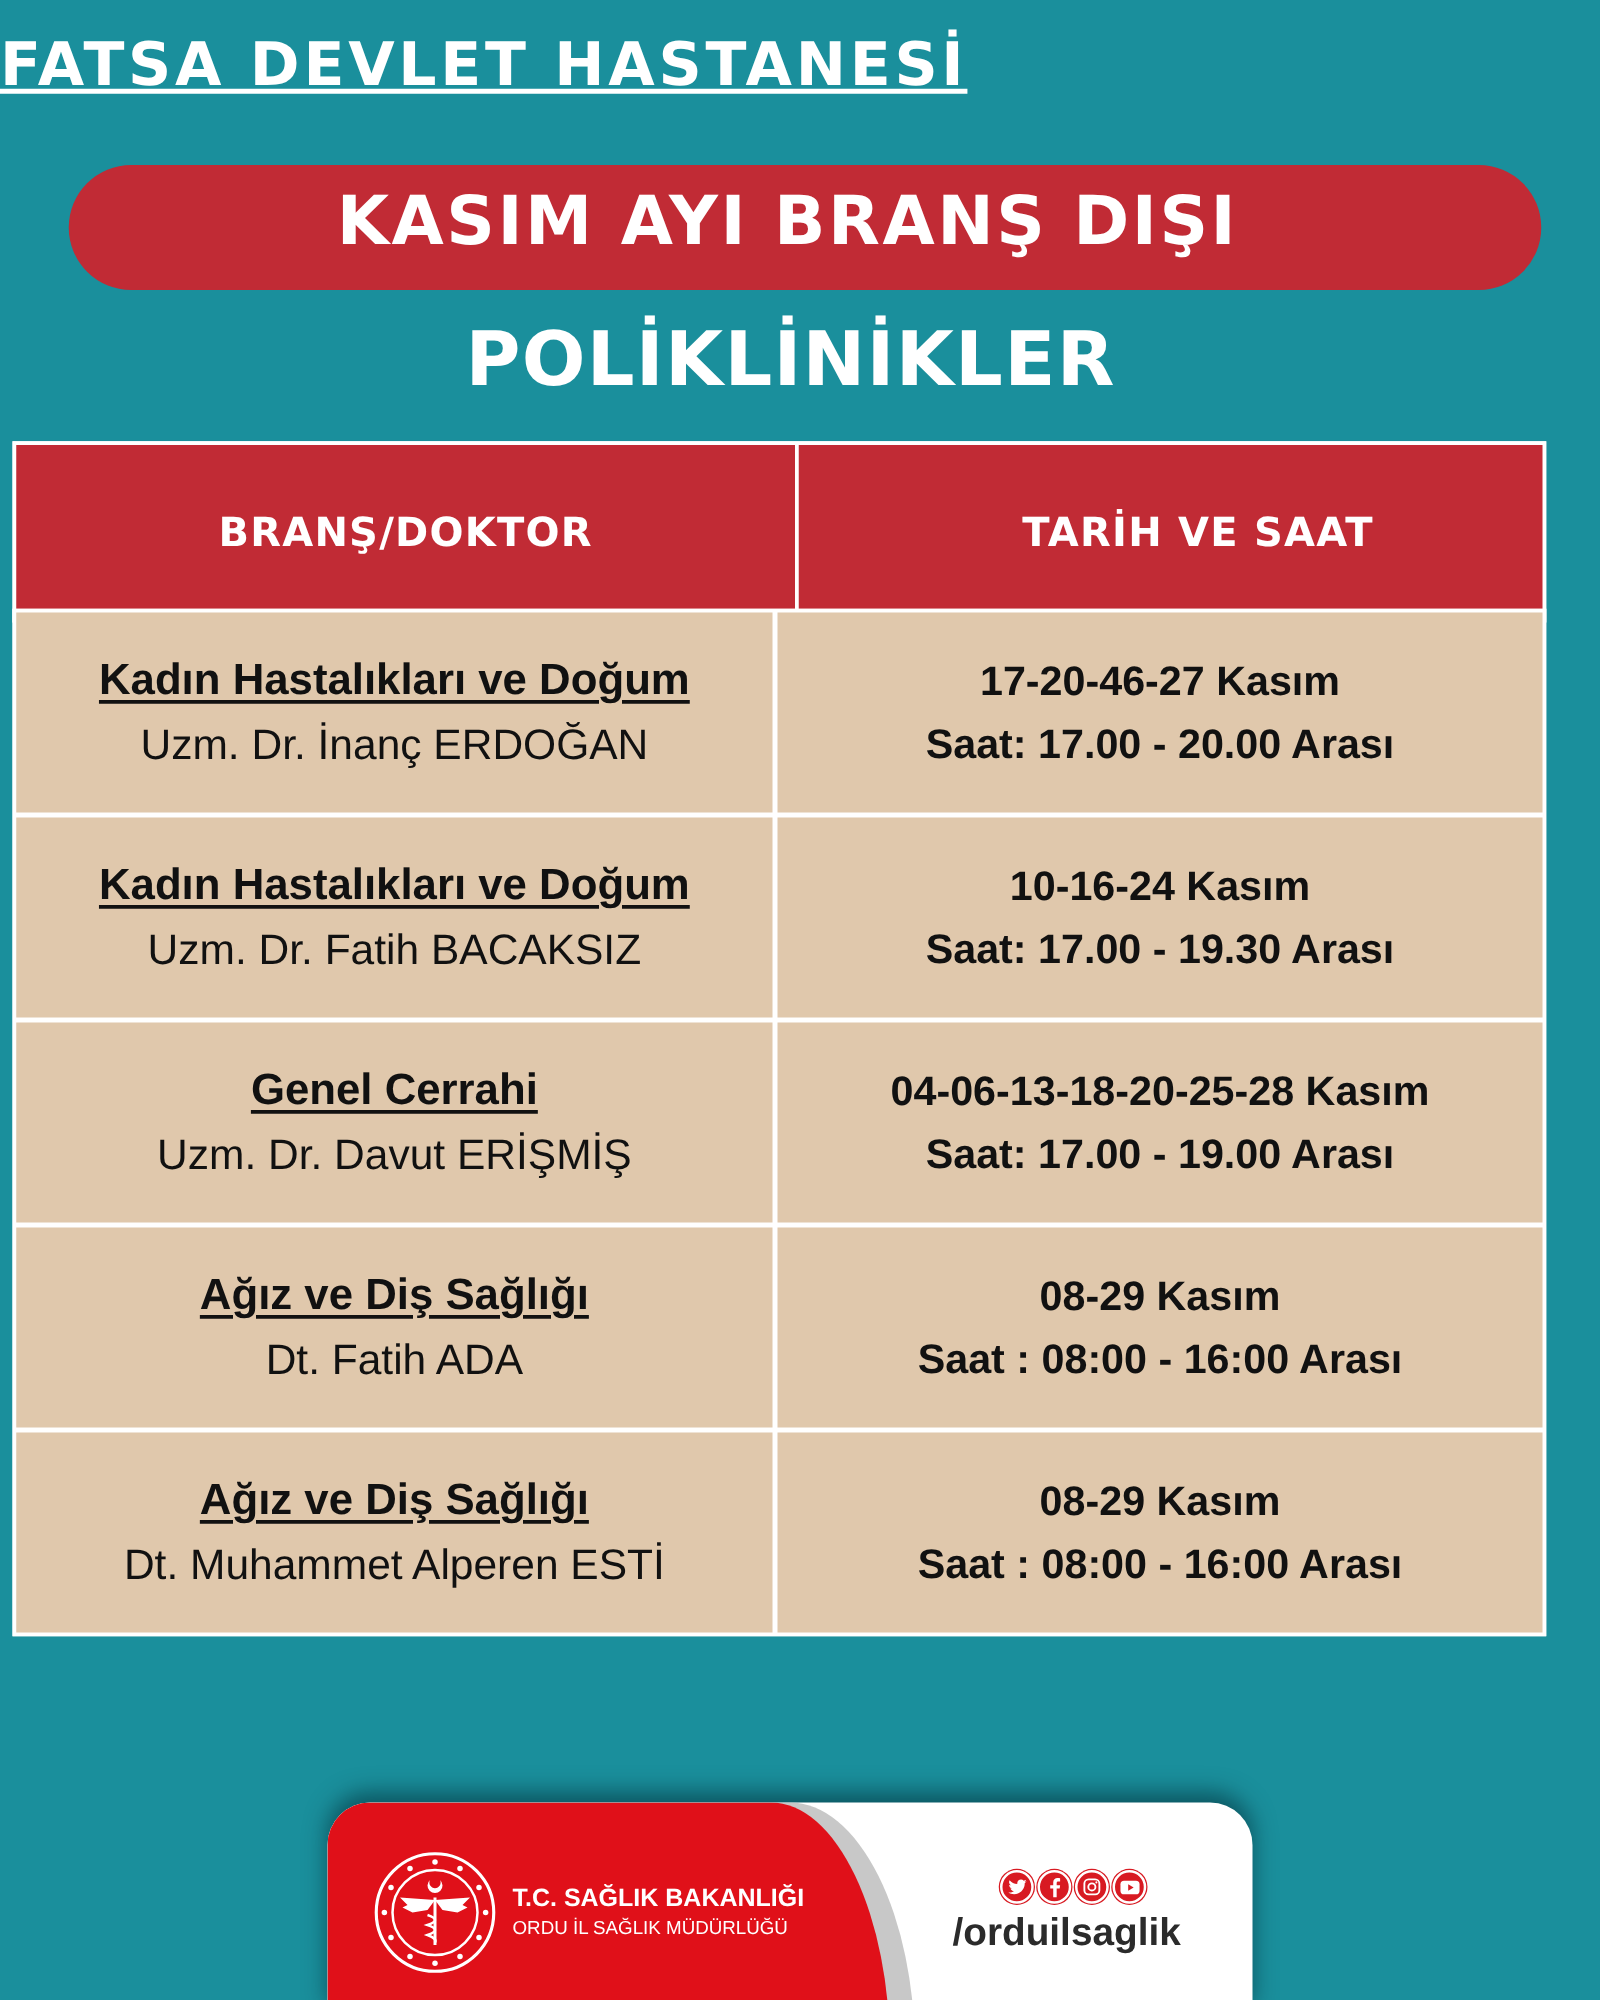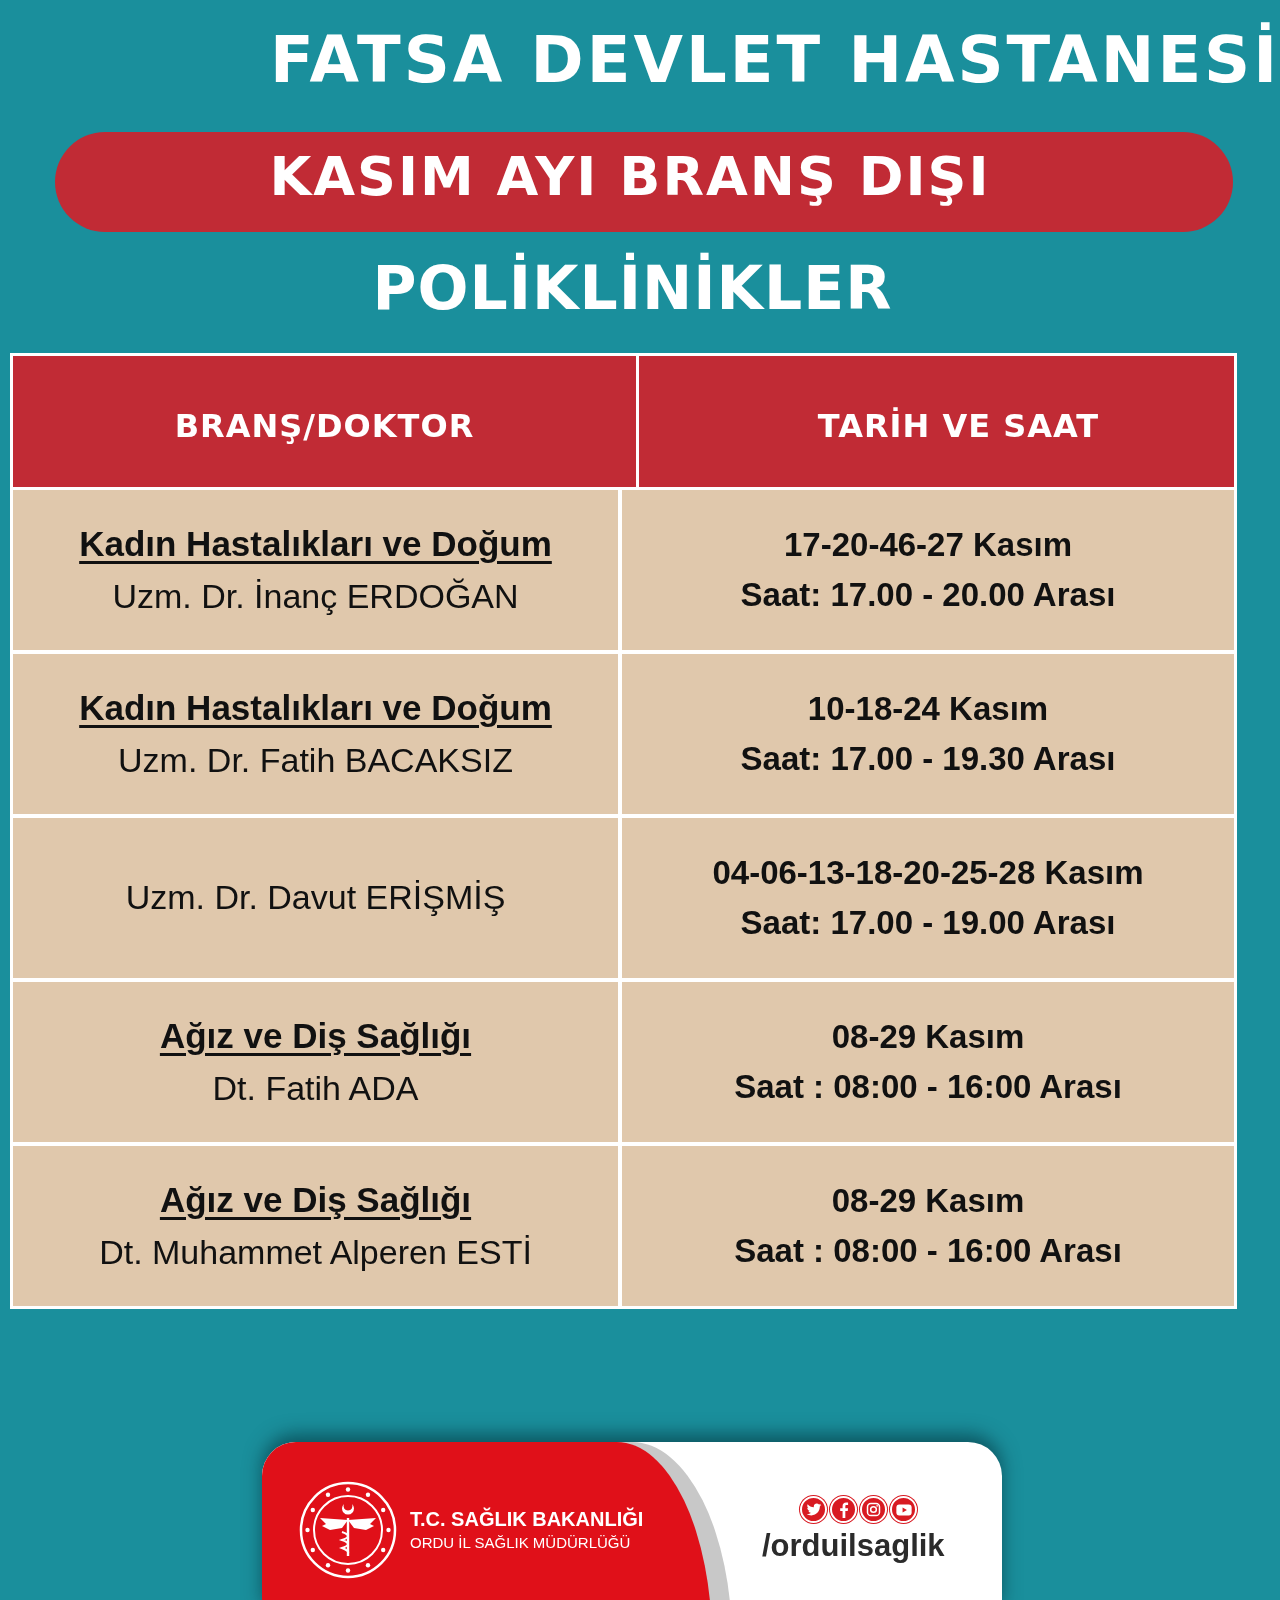--- a/index.html
+++ b/index.html
@@ -4,23 +4,23 @@
   <style>
     * { box-sizing: border-box; margin: 0; padding: 0; }
     html, body { width: 1280px; height: 1600px; overflow: hidden; }
     body {
       background: #1a8f9c;
       font-family: "DejaVu Sans", sans-serif;
       position: relative;
     }
     .main-title {
       position: absolute; left: 0; top: 28px; width: 1280px;
-      text-align: right; color: #ffffff;
+      text-align: left; color: #ffffff;
       font-family: "DejaVu Sans", sans-serif; font-weight: bold;
-      font-size: 64px; letter-spacing: 3px; line-height: 1;
+      font-size: 48px; letter-spacing: 3px; line-height: 1; text-decoration: underline;
     }
     .pill {
       position: absolute; left: 55px; top: 132px; width: 1178px; height: 100px;
       background: #c12b35; border-radius: 50px;
     }
     .pill-text {
       position: absolute; left: 0; top: 150px; width: 1260px; text-align: center;
       color: #ffffff; font-weight: bold; font-size: 54px; letter-spacing: 2px; line-height: 1;
     }
     .subtitle {
@@ -124,26 +124,27 @@
       <div class="dates">17-20-46-27 Kasım</div>
       <div class="hours">Saat: 17.00 - 20.00 Arası</div>
     </div>
   </div>
   <div class="row">
     <div class="cell c1">
       <div class="branch">Kadın Hastalıkları ve Doğum</div>
       <div class="doctor">Uzm. Dr. Fatih BACAKSIZ</div>
     </div>
     <div class="cell c2">
-      <div class="dates">10-18-24 Kasım</div>
+      <div class="dates">10-16-24 Kasım</div>
       <div class="hours">Saat: 17.00 - 19.30 Arası</div>
     </div>
   </div>
   <div class="row">
     <div class="cell c1">
+      <div class="branch">Genel Cerrahi</div>
       <div class="doctor">Uzm. Dr. Davut ERİŞMİŞ</div>
     </div>
     <div class="cell c2">
       <div class="dates">04-06-13-18-20-25-28 Kasım</div>
       <div class="hours">Saat: 17.00 - 19.00 Arası</div>
     </div>
   </div>
   <div class="row">
     <div class="cell c1">
       <div class="branch">Ağız ve Diş Sağlığı</div>

